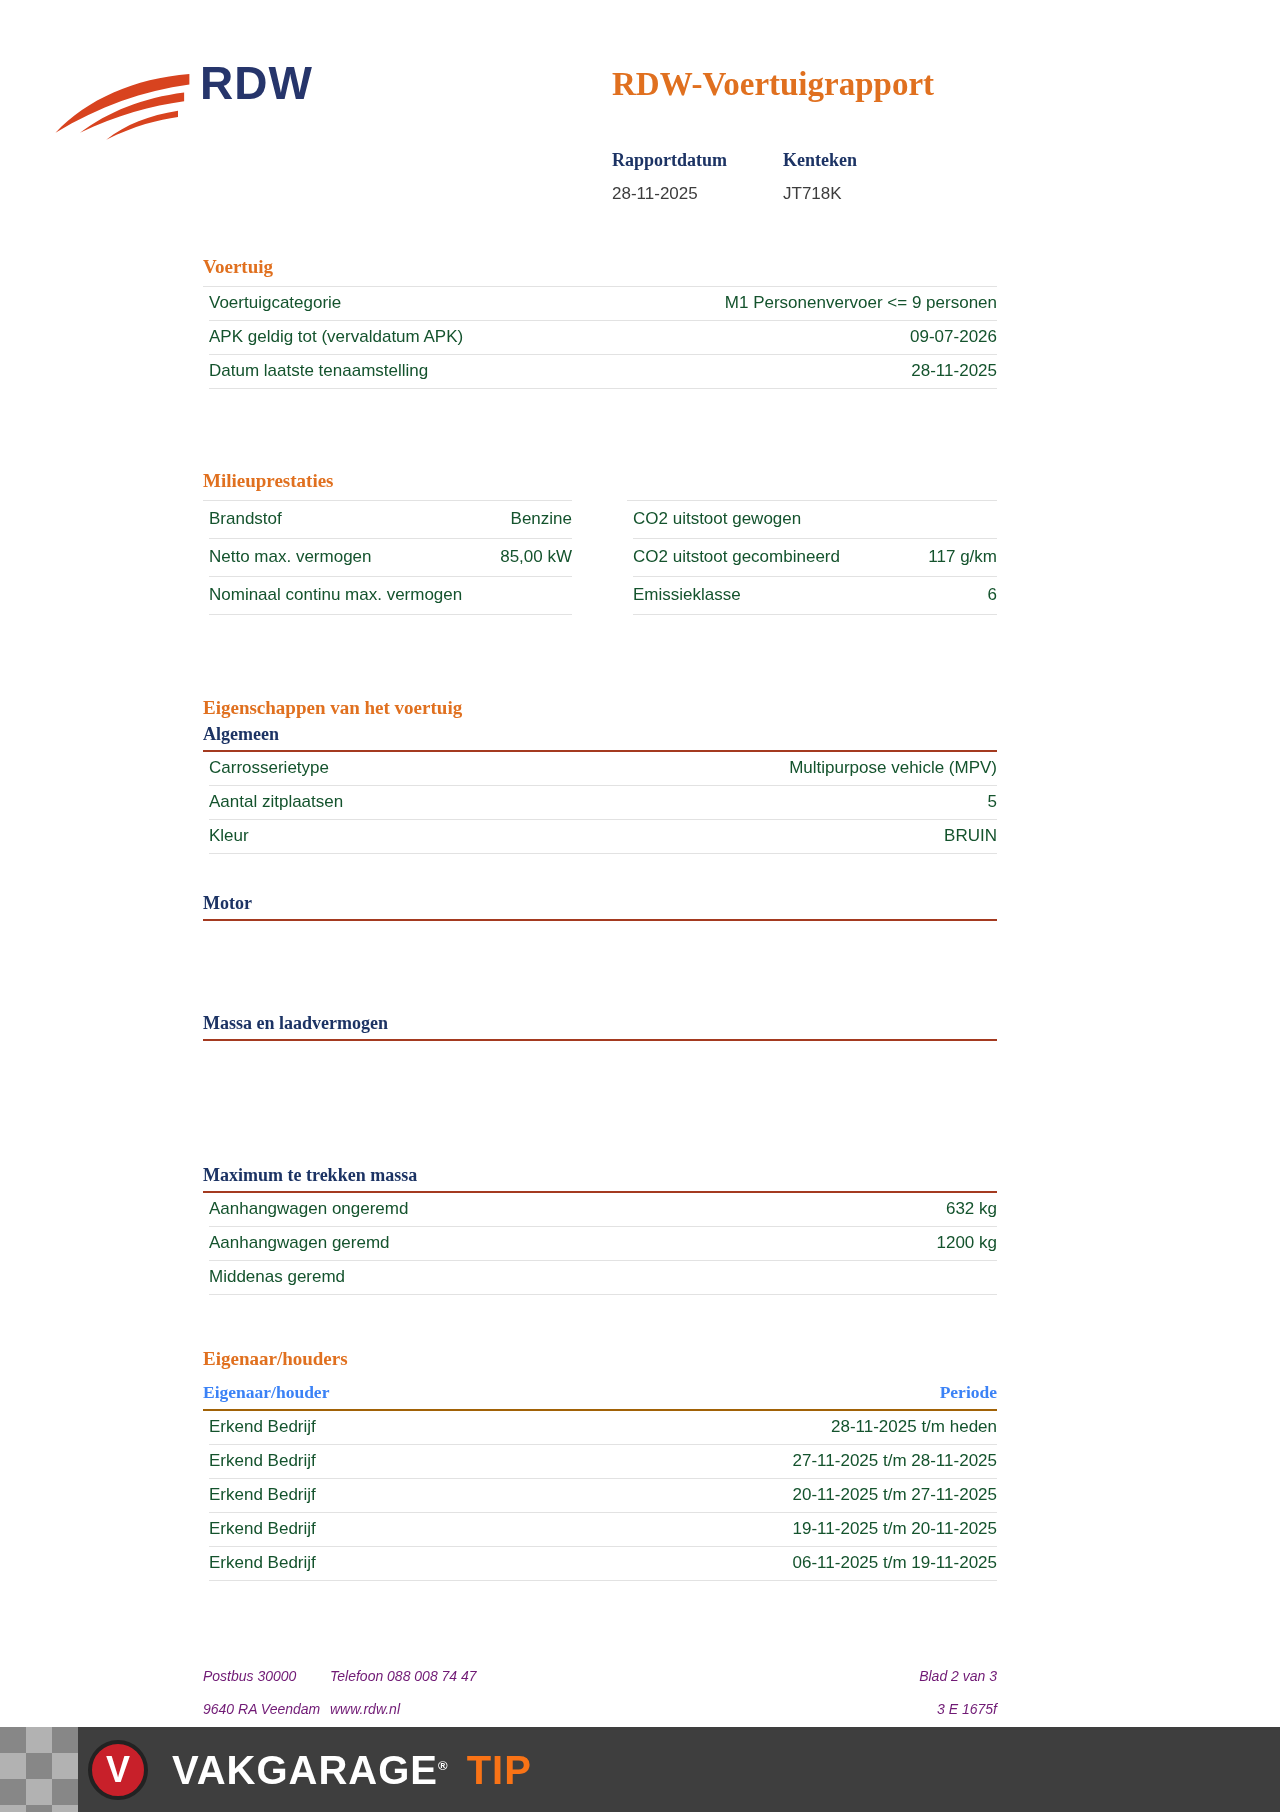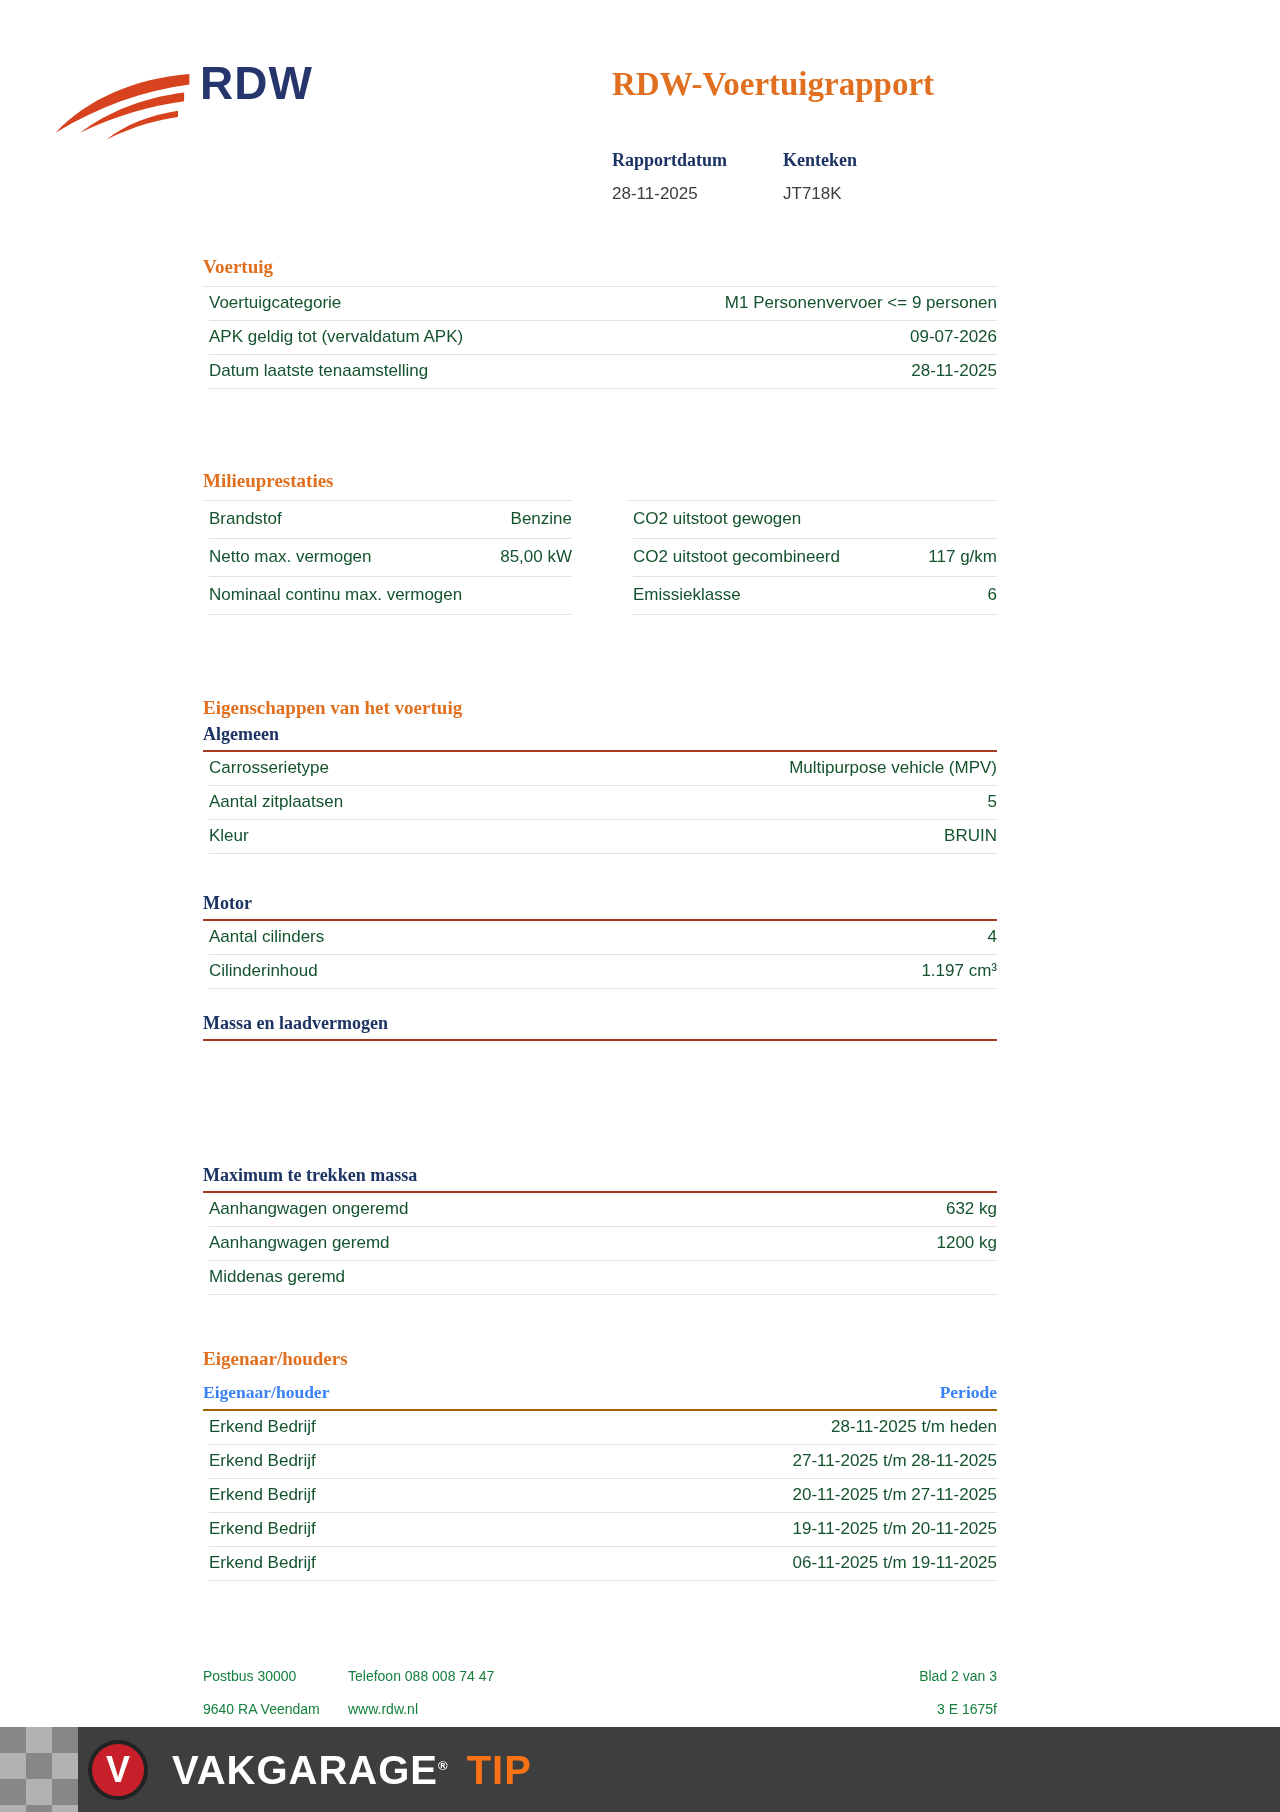--- a/index.html
+++ b/index.html
@@ -58,24 +58,24 @@
 
   
   .owner-head {
     display:flex; justify-content:space-between; align-items:baseline;
     font-family:"Liberation Serif", serif; font-weight:bold; font-size:17.5px;
     color:#3b82f6; padding:4px 0 6px 0; border-bottom:2px solid #a16207;
   }
 
   
   .footer { position:absolute; left:203px; top:1668px; width:794px; height:62px;
-    font-size:14px; color:#15803d; }
+    font-size:14px; color:#701a75;font-style:italic; }
   .footer span { position:absolute; white-space:nowrap; }
   .f-l1 { top:0; } .f-l2 { top:33px; }
-  .f-c1 { left:0; } .f-c2 { left:145px; } .f-c3 { right:0; }
+  .f-c1 { left:0; } .f-c2 { left:127px; } .f-c3 { right:0; }
 
   
   .bottombar { position:absolute; left:0; top:1727px; width:1280px; height:85px;
     background:#3e3e3e; }
   .checker {
     position:absolute; left:0; top:0; width:78px; height:85px;
     background-image: conic-gradient(#b2b2b2 90deg, #878787 90deg 180deg,
                                      #b2b2b2 180deg 270deg, #878787 270deg);
     background-size:52px 52px;
   }
@@ -180,30 +180,20 @@
       </div>
       <div class="row">
         <span class="label">Kleur</span>
         <span class="value">BRUIN</span>
       </div>
     </div>
   </div>
 
   <div class="section" style="top:893px;">
     <h3 class="h-navy">Motor</h3>
-    <div class="rows no-top">
-      <div class="row">
-        <span class="label">Aantal cilinders</span>
-        <span class="value">4</span>
-      </div>
-      <div class="row">
-        <span class="label">Cilinderinhoud</span>
-        <span class="value">1.197 cm³</span>
-      </div>
-    </div>
   </div>
 
   <div class="section" style="top:1013px;">
     <h3 class="h-navy">Massa en laadvermogen</h3>
   </div>
 
   <div class="section" style="top:1165px;">
     <h3 class="h-navy">Maximum te trekken massa</h3>
     <div class="rows no-top">
       <div class="row">

